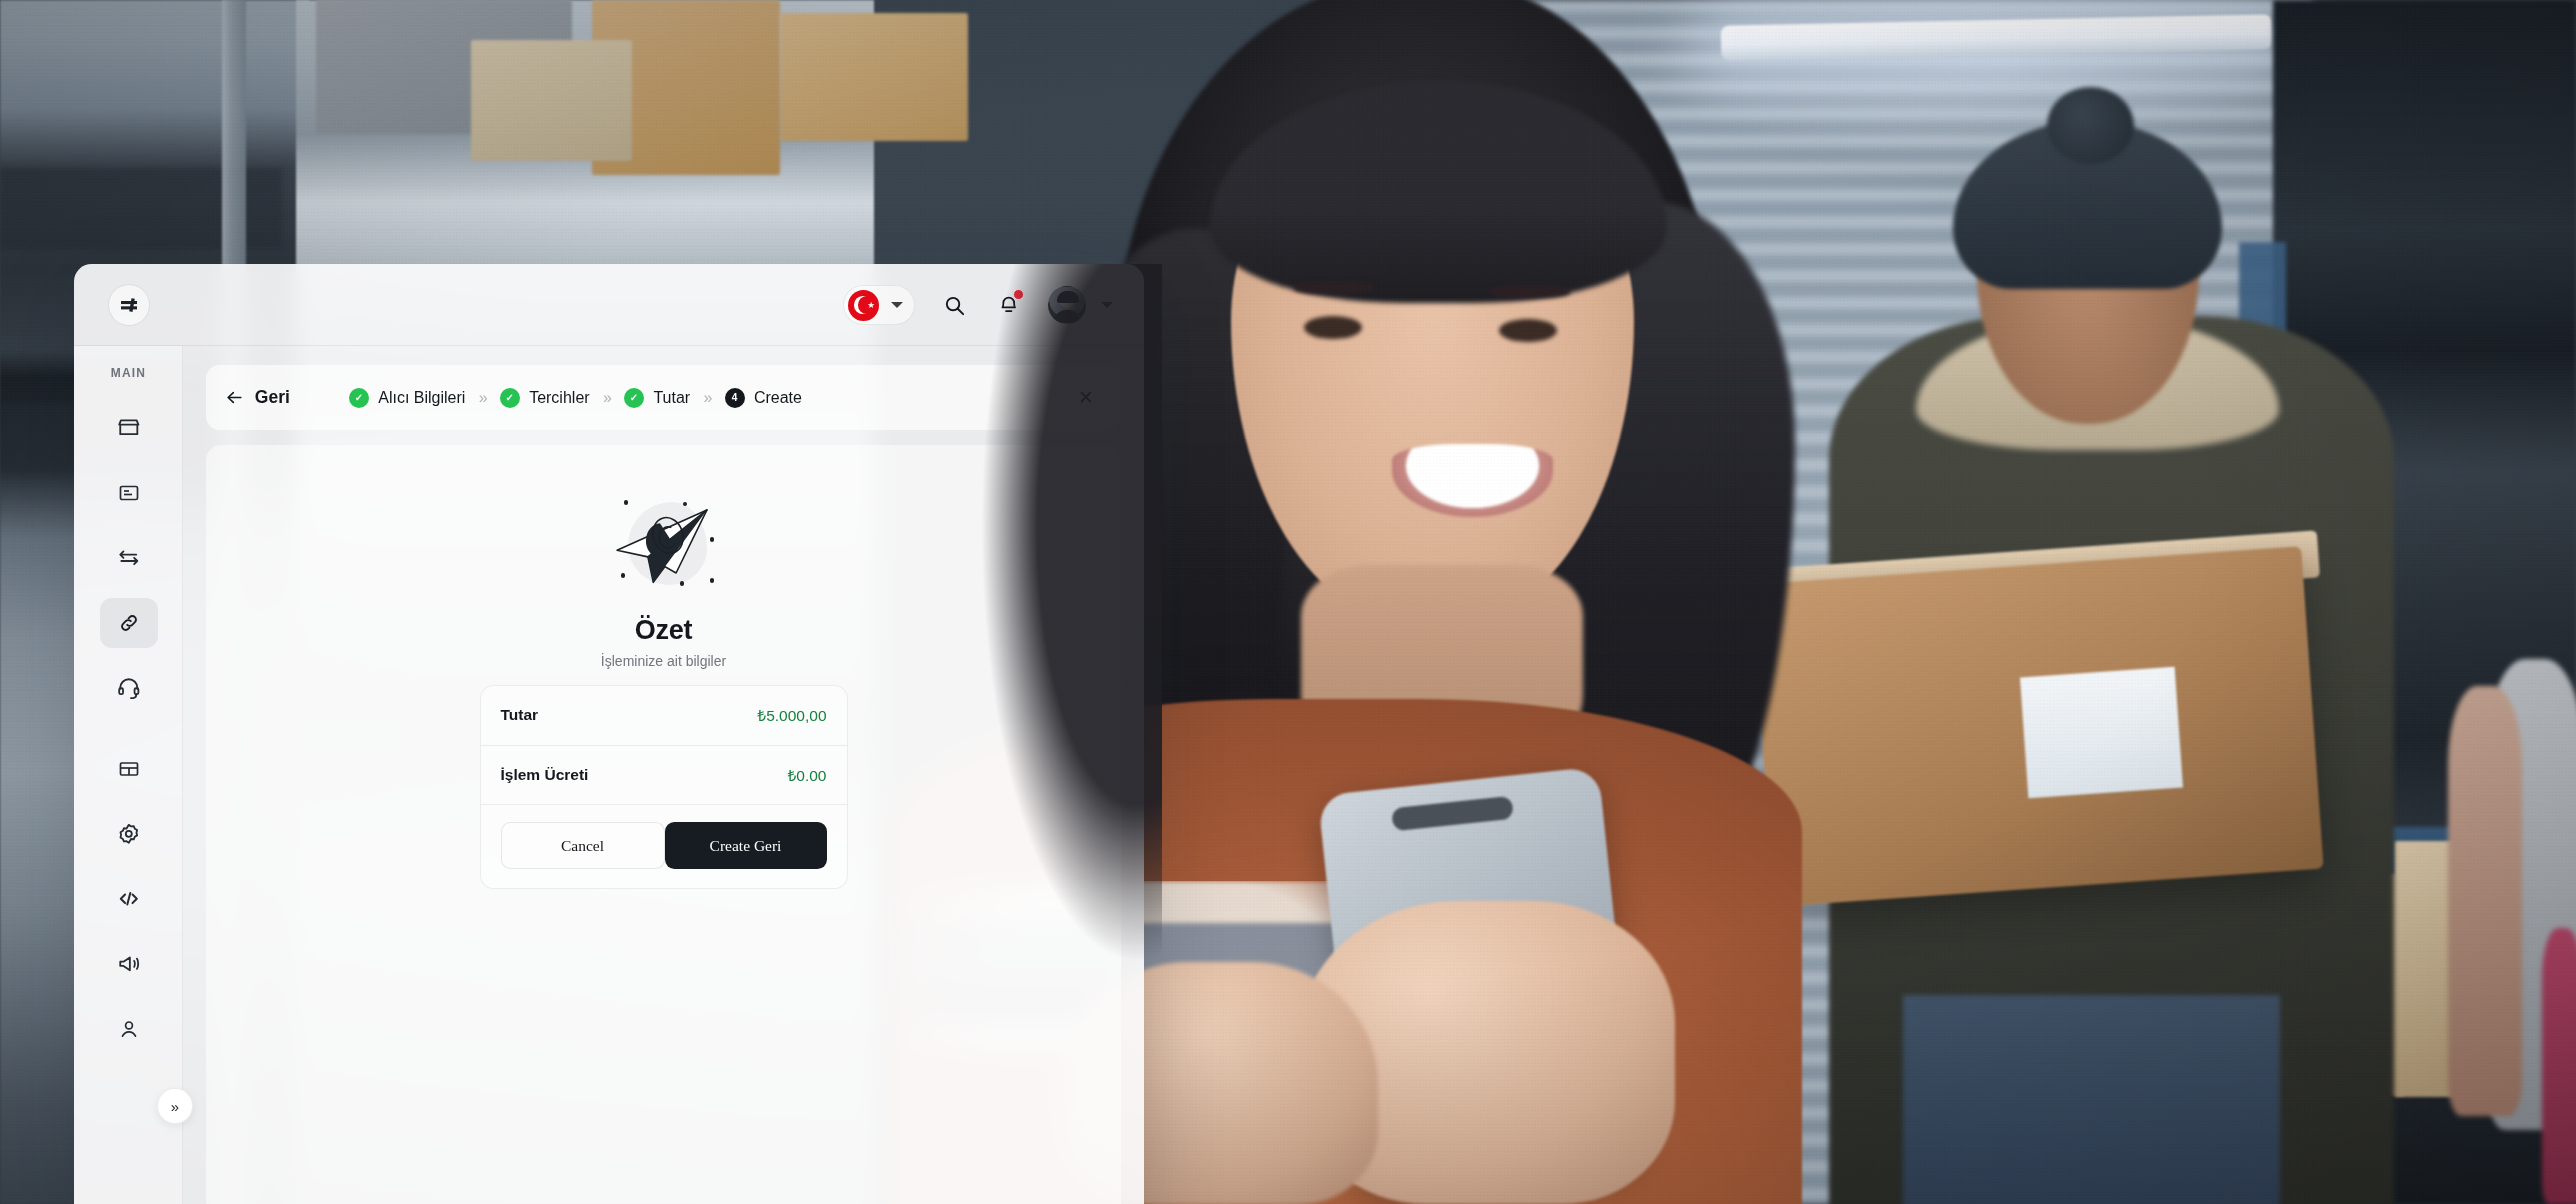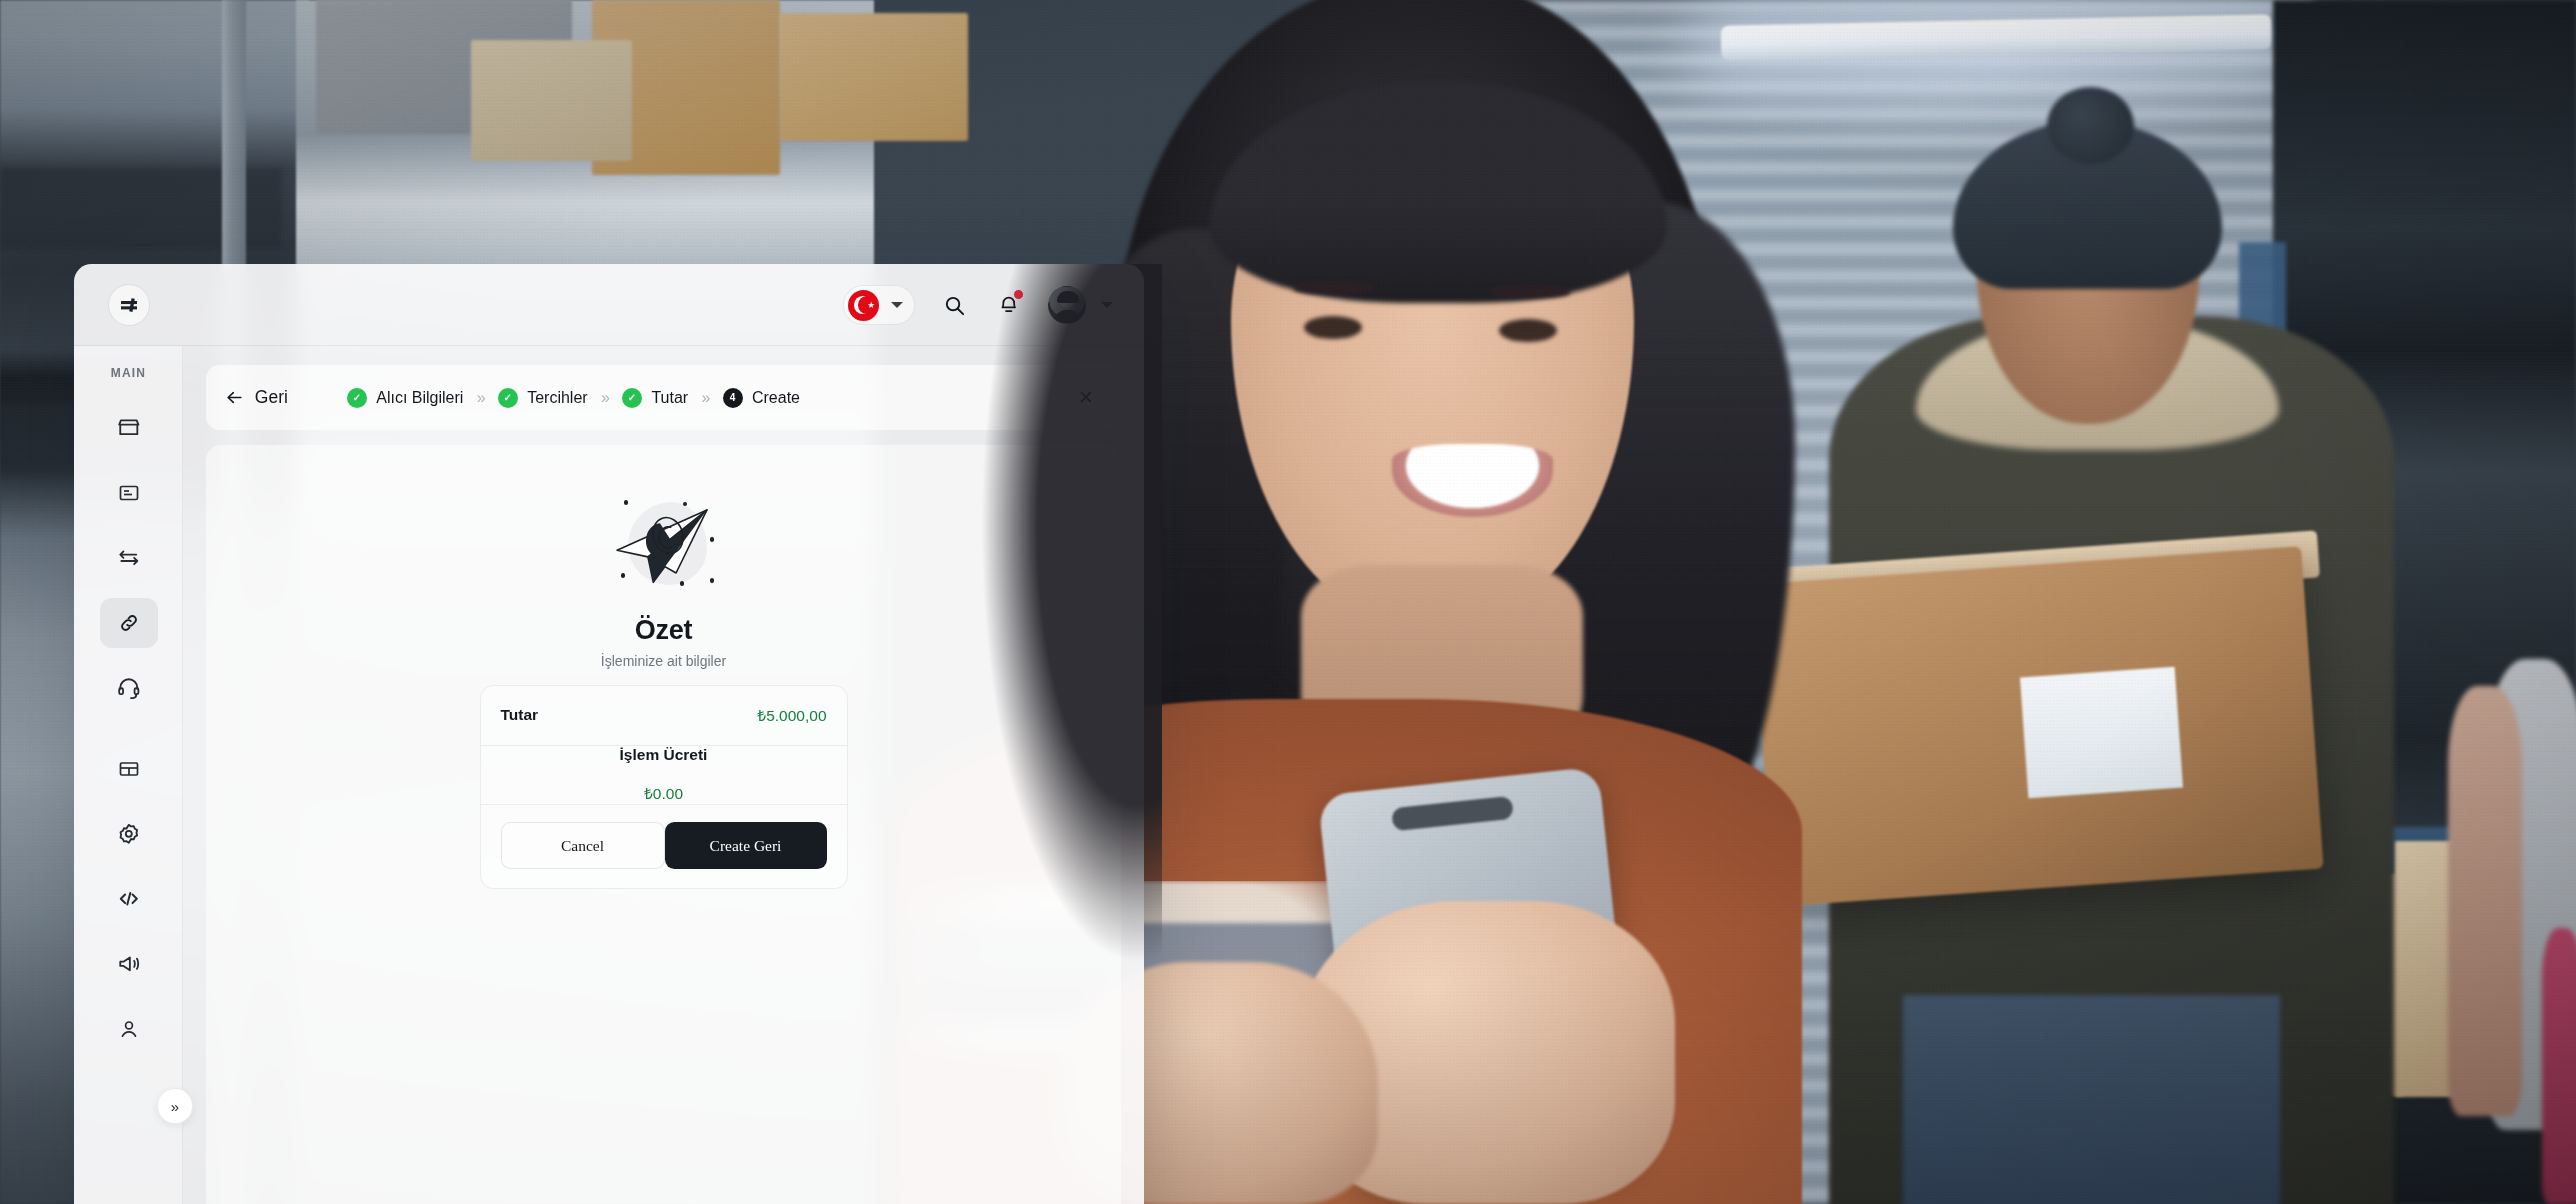--- a/index.html
+++ b/index.html
@@ -437,21 +437,21 @@
   .step-card {
     height: 65px;
     border-radius: 13.4px;
     background: rgba(255,255,255,.62);
     display:flex; align-items:center;
     padding: 0 16px 0 19px;
     position: relative;
   }
   .back-btn {
     display:flex; align-items:center; gap:10.8px;
-    font-size: 17.5px; color:#14181d; font-weight:400;
+    font-size: 17.5px; color:#14181d; font-weight:700;
     padding-right: 23px; cursor:pointer;
   }
   .steps { display:flex; align-items:center; gap: 13.4px; margin-left: 36px; }
   .step { display:flex; align-items:center; gap: 9.4px; }
   .step-dot {
     width: 20px; height: 20px; border-radius:50%;
     display:flex; align-items:center; justify-content:center;
     font-size:10px; font-weight:700; color:#fff;
   }
   .step-dot.done { background:#26C252; }
@@ -513,21 +513,21 @@
     margin-top: 16px;
     border-radius: 13.4px;
     border: 1px solid rgba(16,24,32,.07);
     background: rgba(255,255,255,.4);
     overflow:hidden;
   }
   .amount-row {
     display:flex; align-items:center; justify-content:space-between;
     height: 59px; padding: 0 20px;
   }
-  .amount-row + .amount-row { border-top: 1px solid rgba(16,24,32,.07); flex-direction: column; }
+  .amount-row + .amount-row { border-top: 1px solid rgba(16,24,32,.07); }
   .amount-label { font-size: 15.5px; font-weight:700; color:#14181d; }
   .amount-value { font-size: 15.5px; color:#15803d; }
 
   .actions {
     border-top: 1px solid rgba(16,24,32,.07);
     display:flex; gap: 0; padding: 17.5px 20px 19px 20px; font-family: Liberation Serif, serif;
   }
   .btn {
     flex:1; height: 47px; border-radius: 9.4px;
     display:flex; align-items:center; justify-content:center;

